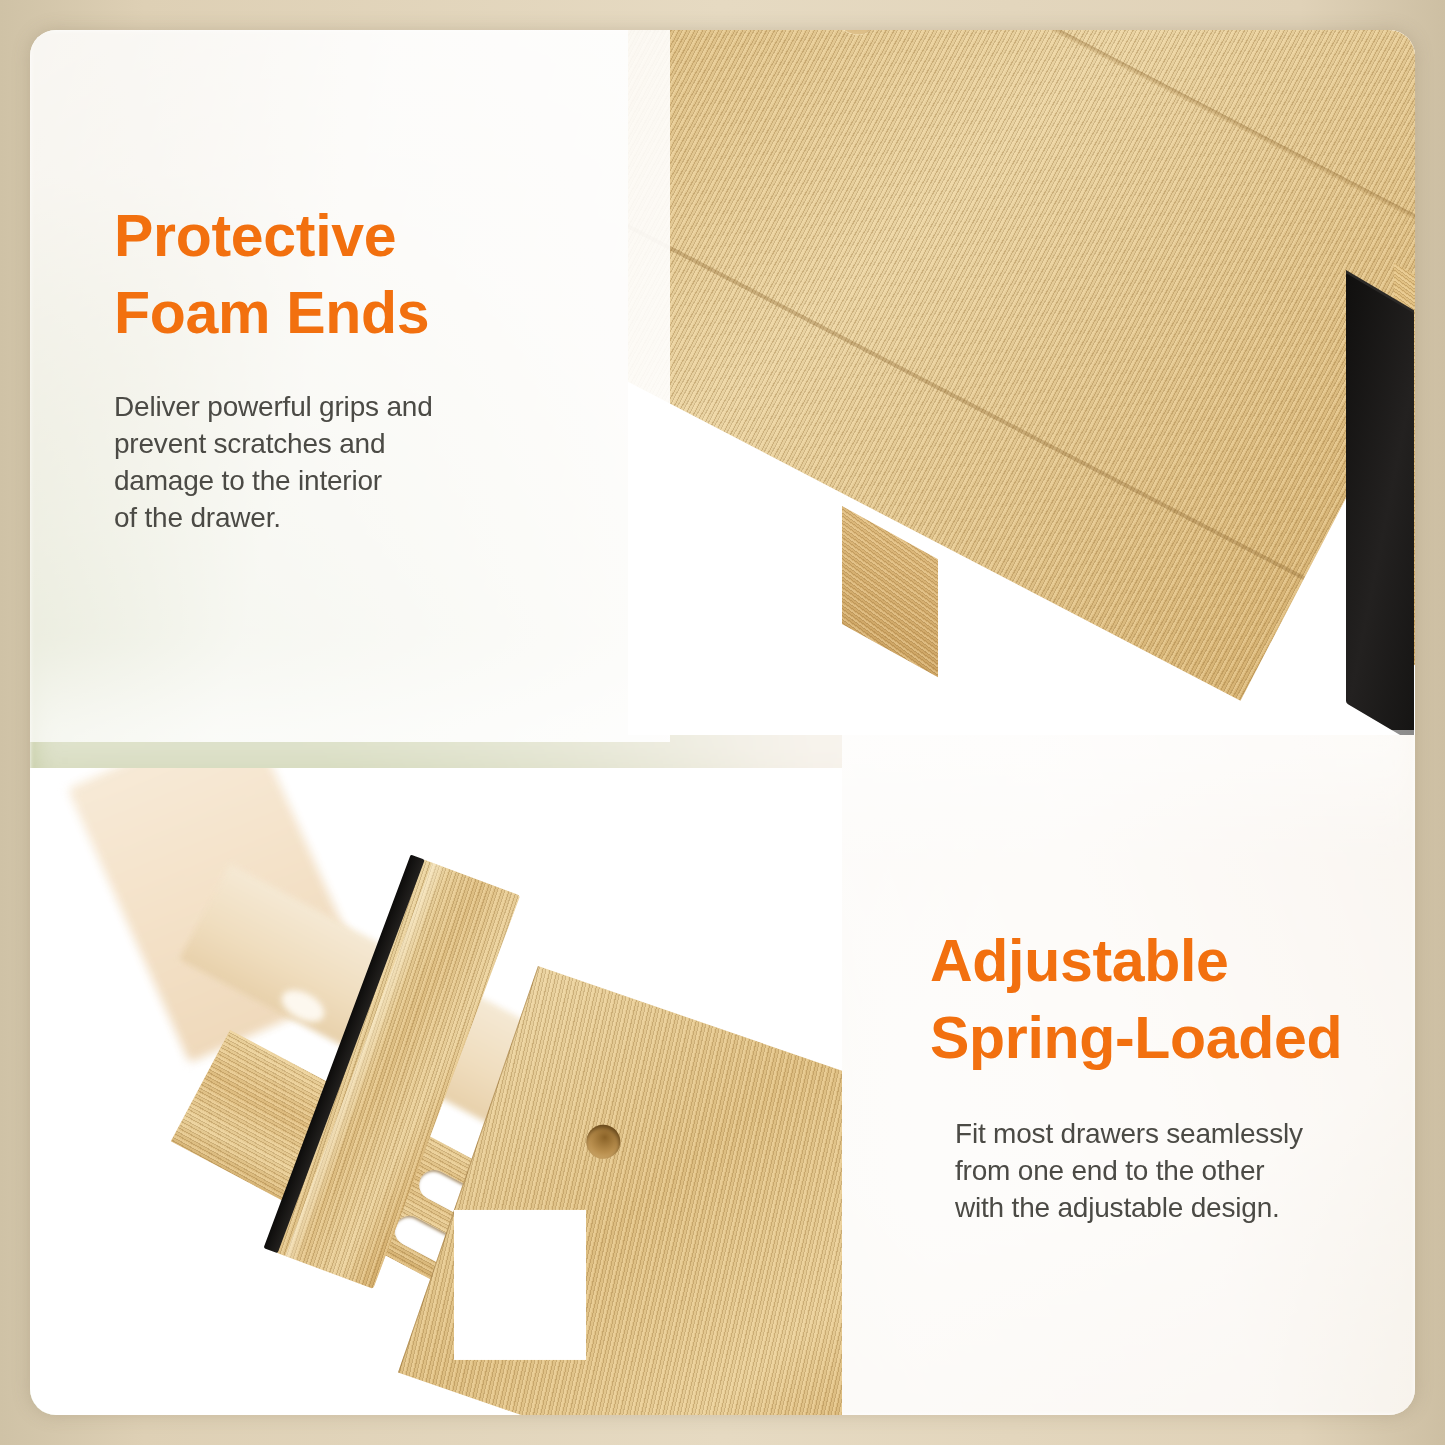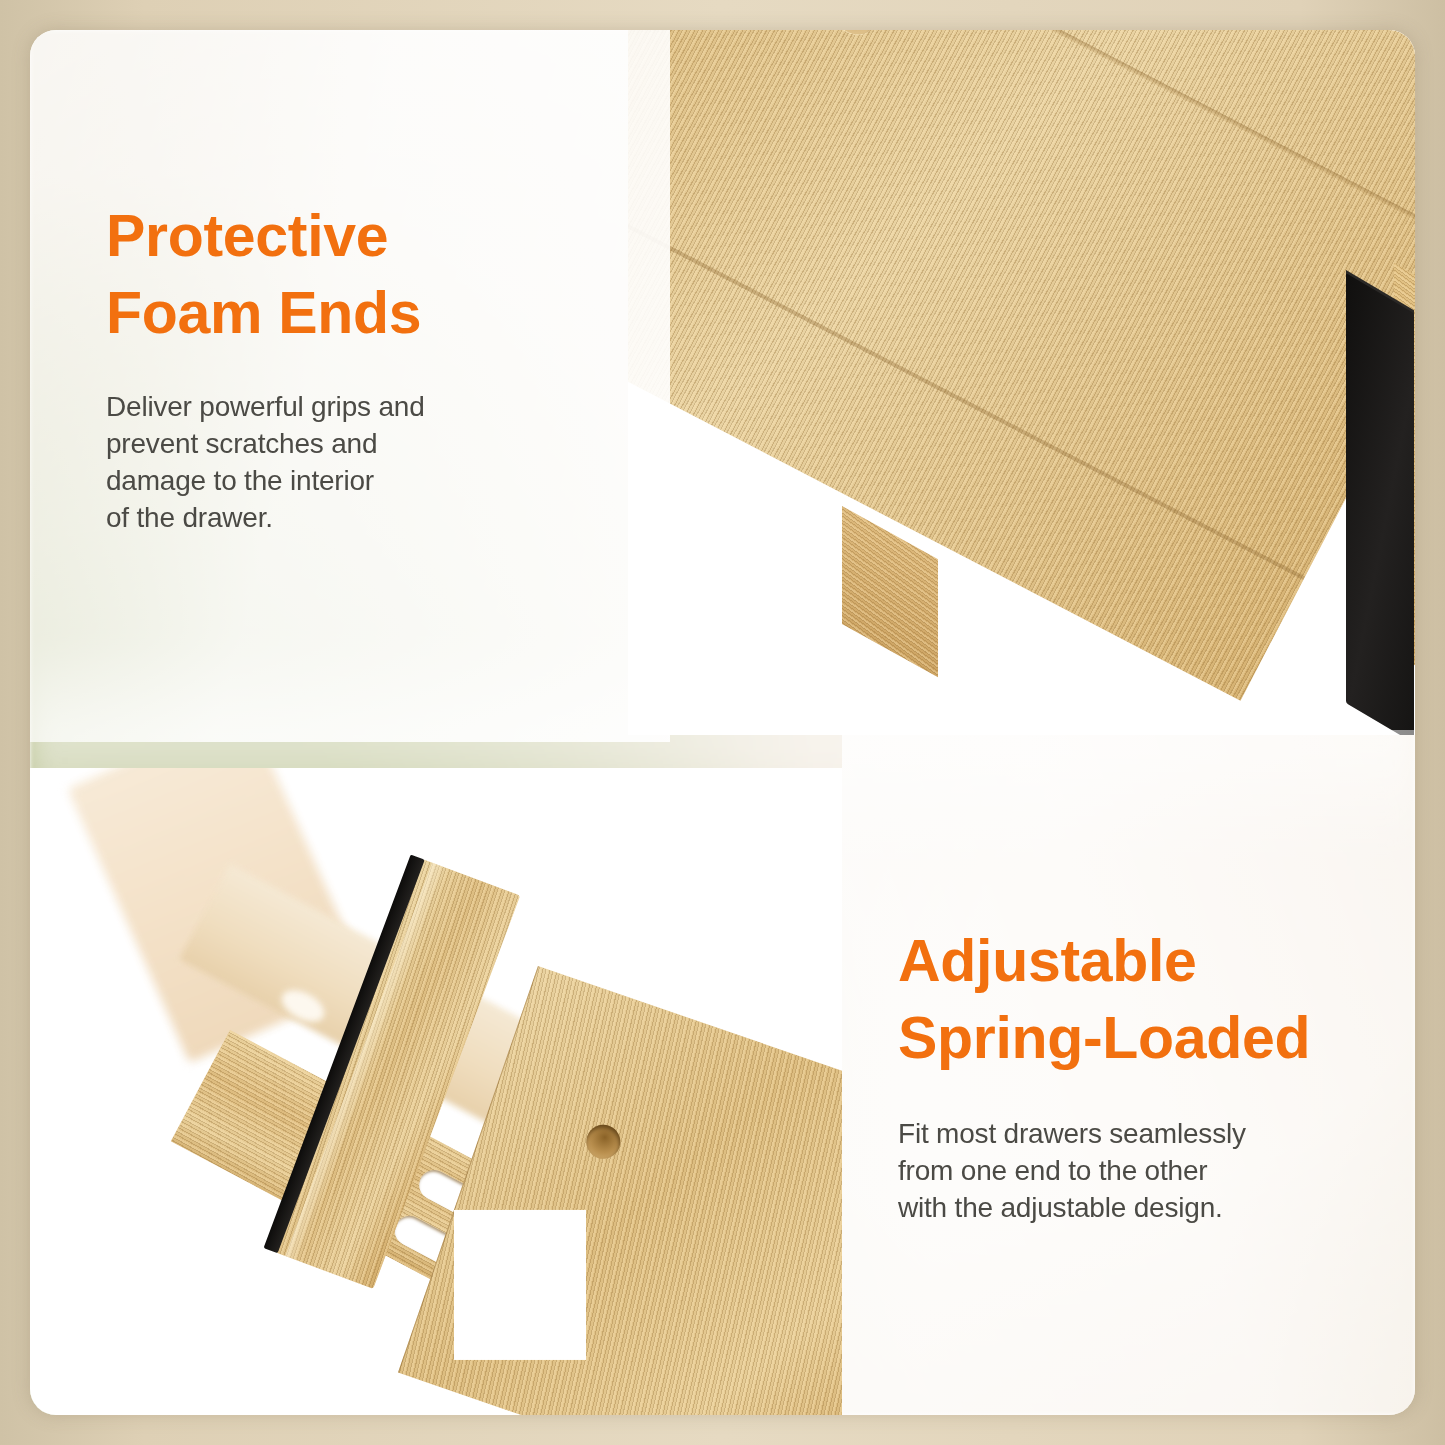--- a/index.html
+++ b/index.html
@@ -51,33 +51,33 @@
     position:absolute;left:0;top:0;width:640px;height:712px;
     background:linear-gradient(105deg,rgba(255,255,255,.55) 0%,rgba(255,255,255,.86) 45%,rgba(255,255,255,.92) 100%);
   }
   .scrim-br{
     position:absolute;left:812px;top:700px;right:0;bottom:0;
     background:linear-gradient(250deg,rgba(255,255,255,.5) 0%,rgba(255,255,255,.8) 48%,rgba(255,255,255,.88) 100%);
   }
 
   
   .txt{position:absolute;}
-  .txt-tl{left:76px;top:168px;width:520px;}
-  .txt-br{left:868px;top:893px;width:510px;}
+  .txt-tl{left:84px;top:168px;width:520px;}
+  .txt-br{left:900px;top:893px;width:510px;}
   h2.head{
     margin:0;
     font-size:59px;line-height:1.30;font-weight:700;letter-spacing:-.3px;
     color:#f2700f;white-space:pre-line;
   }
   p.body{
     margin:38px 0 0 0;
     font-size:28px;line-height:1.32;font-weight:400;letter-spacing:-.2px;
     color:#4b4a45;white-space:pre-line;
   }
-  .txt-br p.body{margin-top:40px;}
+  .txt-br p.body{margin-top:40px;margin-left:25px;}
 
   
   .grain{
     position:absolute;inset:0;
     background-image:repeating-linear-gradient(
       var(--ga,118deg),
       rgba(150,112,54,.00) 0px,
       rgba(150,112,54,.00) 1px,
       rgba(150,112,54,.34) 1px,
       rgba(150,112,54,.34) 2px,

